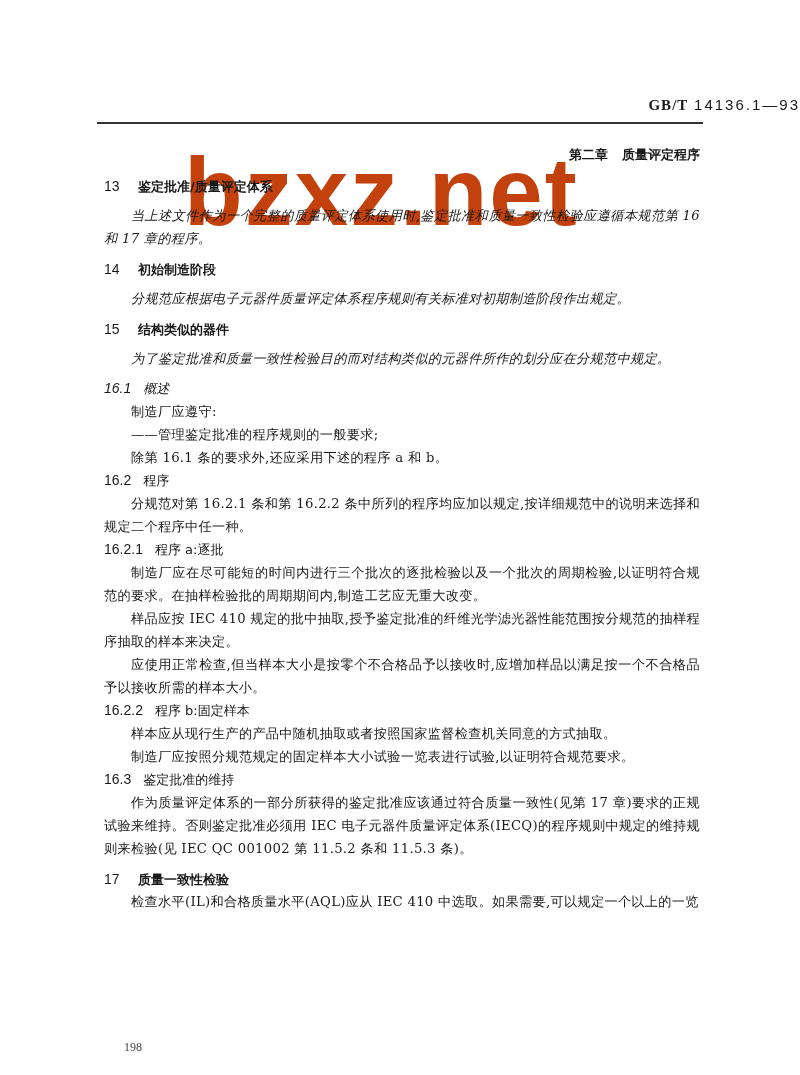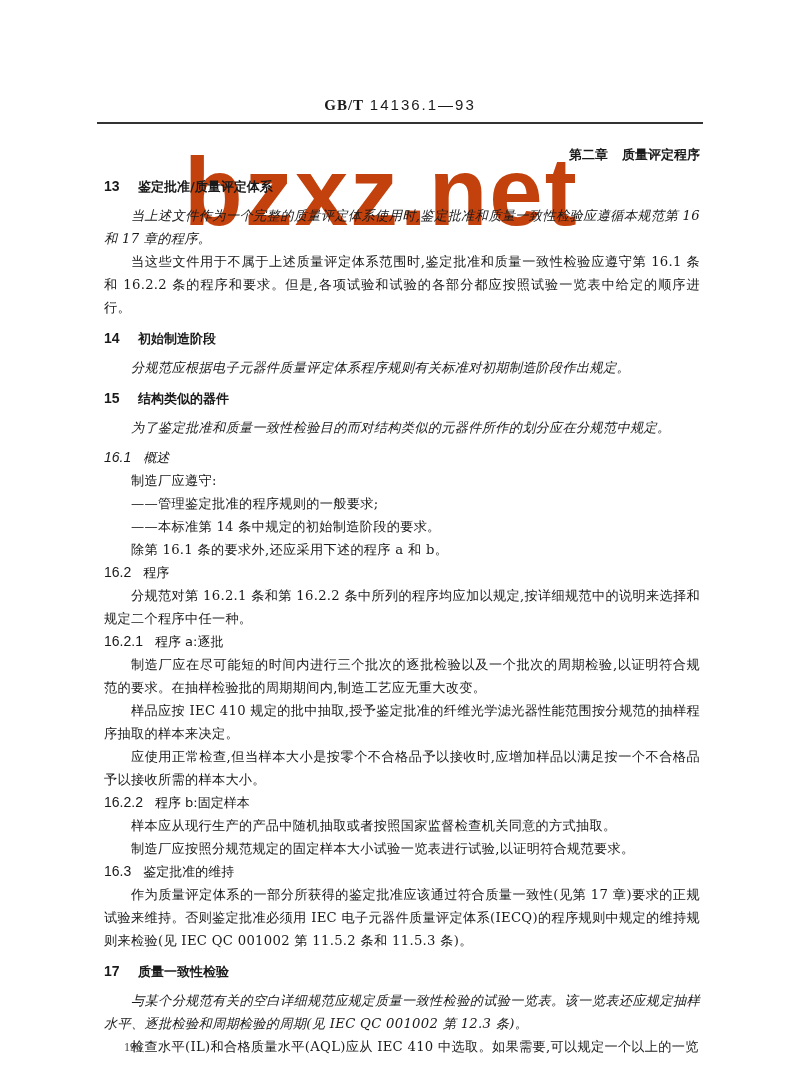--- a/index.html
+++ b/index.html
@@ -27,21 +27,21 @@
       letter-spacing: 2px;
       z-index: 0;
       user-select: none;
       margin-top: 16px;
     }
     .page-header {
       position: absolute;
       left: 0;
       top: 96px;
       width: 800px;
-      text-align: center;
+      text-align: right;
       font-size: 15px;
       letter-spacing: 1px;
       z-index: 1;
     }
     .page-header .std-prefix {
       font-family: "Liberation Serif", serif;
       font-weight: bold;
     }
     .page-header .std-num {
       font-family: "Liberation Sans", sans-serif;
@@ -76,21 +76,21 @@
     .chapter-title .gap { display: inline-block; width: 14px; }
     .sec-h {
       font-family: "DejaVu Sans", sans-serif;
       font-weight: bold;
       font-size: 13px;
       line-height: 20px;
       margin: 0;
     }
     .sec-h .num {
       font-family: "Liberation Sans", sans-serif;
-      font-weight: bold;
+      font-weight: normal;
       font-size: 14px;
       display: inline-block;
       width: 34px;
     }
     .sub-h {
       font-family: "DejaVu Sans", sans-serif;
       font-size: 13px;
       line-height: 22px;
       margin: 0;
     }
@@ -133,39 +133,37 @@
 <div class="content">
 
   <div class="chapter-title">
     <span>第二章</span><span class="gap"></span><span>质量评定程序</span>
   </div>
 
   <div class="sec-h">
     <span class="num">13</span><span>鉴定批准/质量评定体系</span>
   </div>
   <p class="after-h">当上述文件作为一个完整的质量评定体系使用时,鉴定批准和质量一致性检验应遵循本规范第 16 和 17 章的程序。</p>
-  <p>当这些文件用于不属于上述质量评定体系范围时,鉴定批准和质量一致性检验应遵守第 16.1 条和 16.2.2 条的程序和要求。但是,各项试验和试验的各部分都应按照试验一览表中给定的顺序进行。</p>
 
   <div class="sec-h gap-before-h">
     <span class="num">14</span><span>初始制造阶段</span>
   </div>
   <p class="after-h">分规范应根据电子元器件质量评定体系程序规则有关标准对初期制造阶段作出规定。</p>
 
   <div class="sec-h gap-before-h">
     <span class="num">15</span><span>结构类似的器件</span>
   </div>
   <p class="after-h">为了鉴定批准和质量一致性检验目的而对结构类似的元器件所作的划分应在分规范中规定。</p>
 
 
   <div class="sub-h after-h">
     <span class="num">16.1</span><span>概述</span>
   </div>
   <p>制造厂应遵守:</p>
   <p>——管理鉴定批准的程序规则的一般要求;</p>
-  <p>——本标准第 14 条中规定的初始制造阶段的要求。</p>
   <p>除第 16.1 条的要求外,还应采用下述的程序 a 和 b。</p>
 
   <div class="sub-h">
     <span class="num">16.2</span><span>程序</span>
   </div>
   <p>分规范对第 16.2.1 条和第 16.2.2 条中所列的程序均应加以规定,按详细规范中的说明来选择和规定二个程序中任一种。</p>
 
   <div class="sub-h">
     <span class="num">16.2.1</span><span>程序 a:逐批</span>
   </div>
@@ -180,17 +178,16 @@
   <p>制造厂应按照分规范规定的固定样本大小试验一览表进行试验,以证明符合规范要求。</p>
 
   <div class="sub-h">
     <span class="num">16.3</span><span>鉴定批准的维持</span>
   </div>
   <p>作为质量评定体系的一部分所获得的鉴定批准应该通过符合质量一致性(见第 17 章)要求的正规试验来维持。否则鉴定批准必须用 IEC 电子元器件质量评定体系(IECQ)的程序规则中规定的维持规则来检验(见 IEC QC 001002 第 11.5.2 条和 11.5.3 条)。</p>
 
   <div class="sec-h gap-before-h">
     <span class="num">17</span><span>质量一致性检验</span>
   </div>
-  <p class="after-h">与某个分规范有关的空白详细规范应规定质量一致性检验的试验一览表。该一览表还应规定抽样水平、逐批检验和周期检验的周期(见 IEC QC 001002 第 12.3 条)。</p>
   <p>检查水平(IL)和合格质量水平(AQL)应从 IEC 410 中选取。如果需要,可以规定一个以上的一览</p>
 </div>
 
 <div class="page-number">198</div>
 
 </body></html>

